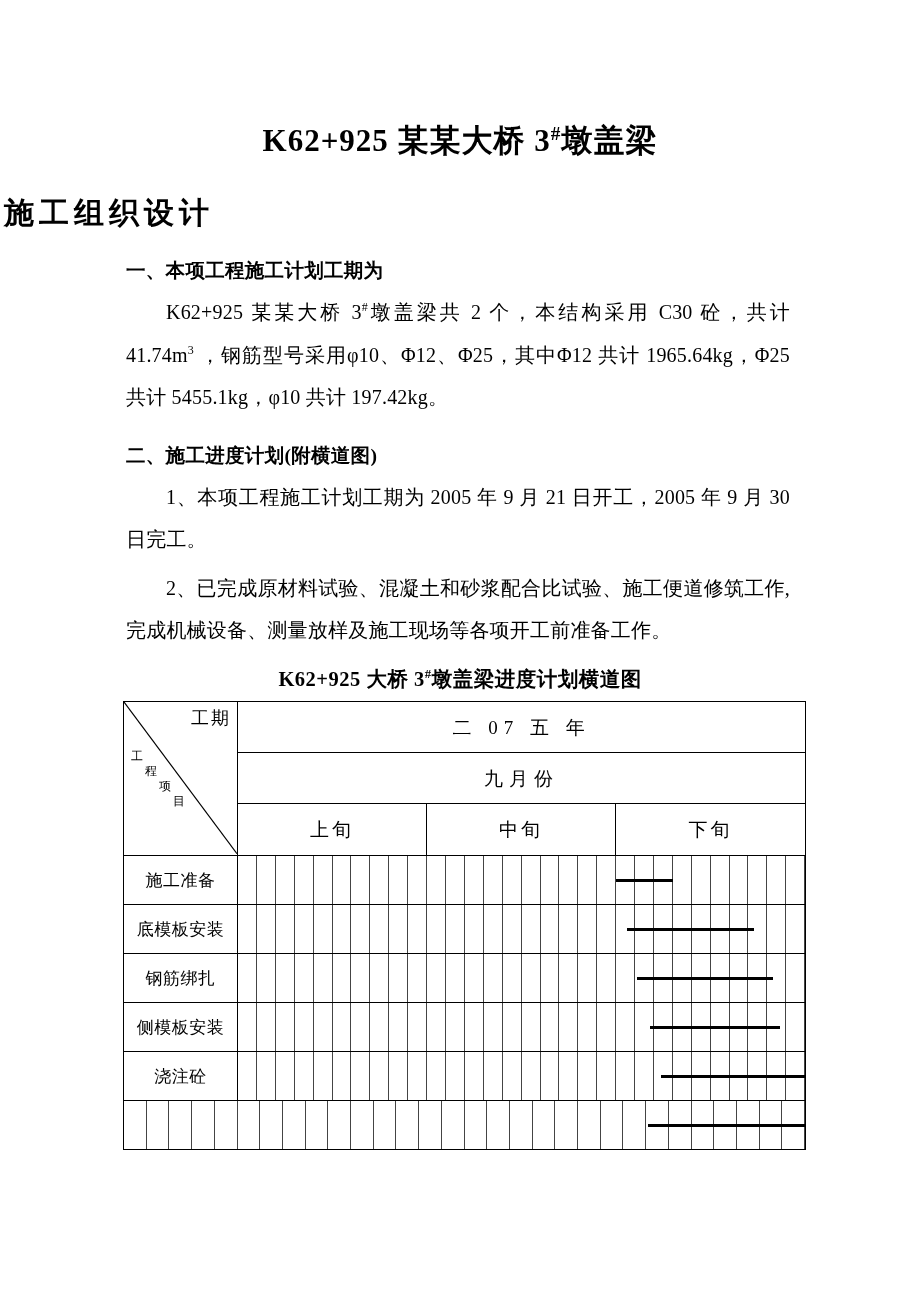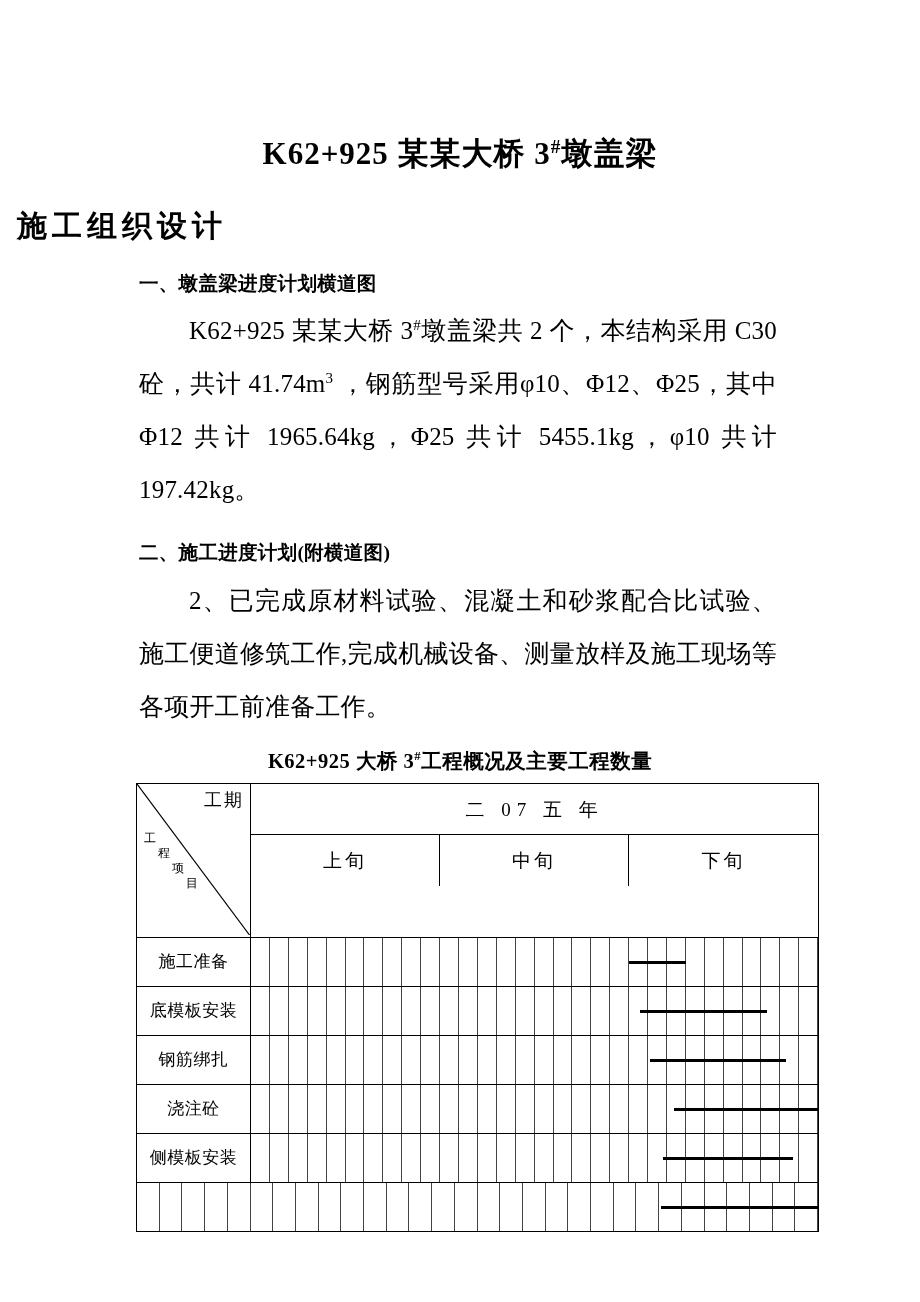--- a/index.html
+++ b/index.html
@@ -4,21 +4,21 @@
 <style>
   html, body { margin:0; padding:0; }
   body {
     width:920px; height:1302px;
     background:#ffffff;
     font-family:"Liberation Serif","DejaVu Serif",serif;
     color:#000000;
     overflow:hidden;
     position:relative;
   }
-  .page { position:absolute; inset:0; padding:17px; }
+  .page { position:absolute; inset:0; padding:4px; }
 
   
   .doc-title {
     text-align:center;
     font-size:31px;
     font-weight:bold;
     letter-spacing:1px;
     margin:0;
     padding-top:118px;
     line-height:1.25;
@@ -38,21 +38,21 @@
   
   .content { padding:0 118px 0 122px; }
   h2.section {
     font-size:19.5px;
     font-weight:bold;
     margin:22px 0 0 0;
     line-height:1.5;
     letter-spacing:0.3px;
   }
   p.para {
-    font-size:25px;
+    font-size:20px;
     line-height:2.12;
     margin:6px 8px 0 0;
     text-align:justify;
     text-justify:inter-ideograph;
     text-indent:2em;
     letter-spacing:0.2px;
   }
   p.para sup { font-size:0.6em; vertical-align:super; }
 
   
@@ -152,52 +152,54 @@
 <div class="page">
 
   <h1 class="doc-title">
     <span>K62+925 某某大桥 3</span><sup>#</sup><span>墩盖梁</span>
   </h1>
 
   <h1 class="doc-subtitle">施工组织设计</h1>
 
   <div class="content">
 
-    <h2 class="section">一、墩盖梁进度计划横道图</h2>
+    <h2 class="section">一、本项工程施工计划工期为</h2>
     <p class="para">
       K62+925 某某大桥 3<sup>#</sup>墩盖梁共 2 个，本结构采用 C30 砼，共计 41.74m<sup>3</sup> ，钢筋型号采用φ10、Φ12、Φ25，其中Φ12 共计 1965.64kg，Φ25 共计 5455.1kg，φ10 共计 197.42kg。
     </p>
 
     <h2 class="section">二、施工进度计划(附横道图)</h2>
+    <p class="para">1、本项工程施工计划工期为 2005 年 9 月 21 日开工，2005 年 9 月 30 日完工。</p>
     <p class="para">2、已完成原材料试验、混凝土和砂浆配合比试验、施工便道修筑工作,完成机械设备、测量放样及施工现场等各项开工前准备工作。</p>
 
   </div>
 
   <div class="chart-title">
-    <span>K62+925 大桥 3</span><sup>#</sup><span>工程概况及主要工程数量</span>
+    <span>K62+925 大桥 3</span><sup>#</sup><span>墩盖梁进度计划横道图</span>
   </div>
 
   <div class="gantt-wrap">
     <div class="gantt">
 
       <div class="g-row">
         <div class="g-corner">
           <svg class="diag" viewBox="0 0 114 153" preserveAspectRatio="none">
             <line x1="0" y1="0" x2="114" y2="153" stroke="#000" stroke-width="1.2"></line>
           </svg>
           <div class="lbl-top">工期</div>
           <div class="lbl-bot">
             <span>工</span>
             <span>程</span>
             <span>项</span>
             <span>目</span>
           </div>
         </div>
         <div class="g-head-right">
           <div class="g-year">二 07 五 年</div>
+          <div class="g-month">九月份</div>
           <div class="g-decades">
             <div class="g-decade" style="width:33.3333%">上旬</div>
             <div class="g-decade" style="width:33.3333%">中旬</div>
             <div class="g-decade" style="width:33.3333%">下旬</div>
           </div>
         </div>
       </div>
 
       <div class="g-body">
           <div class="g-task-row">
@@ -302,20 +304,56 @@
               <div class="g-day"></div>
               <div class="g-day"></div>
               <div class="g-day"></div>
               <div class="g-day"></div>
               <div class="g-day"></div>
               <div class="g-day"></div>
               <div class="g-bar" style="left: 70.3333%; width: 24%; border-top-color: rgb(0, 0, 0);"></div>
             </div>
           </div>
           <div class="g-task-row">
+            <div class="g-task-label">侧模板安装</div>
+            <div class="g-task-cells">
+              <div class="g-day"></div>
+              <div class="g-day"></div>
+              <div class="g-day"></div>
+              <div class="g-day"></div>
+              <div class="g-day"></div>
+              <div class="g-day"></div>
+              <div class="g-day"></div>
+              <div class="g-day"></div>
+              <div class="g-day"></div>
+              <div class="g-day"></div>
+              <div class="g-day"></div>
+              <div class="g-day"></div>
+              <div class="g-day"></div>
+              <div class="g-day"></div>
+              <div class="g-day"></div>
+              <div class="g-day"></div>
+              <div class="g-day"></div>
+              <div class="g-day"></div>
+              <div class="g-day"></div>
+              <div class="g-day"></div>
+              <div class="g-day"></div>
+              <div class="g-day"></div>
+              <div class="g-day"></div>
+              <div class="g-day"></div>
+              <div class="g-day"></div>
+              <div class="g-day"></div>
+              <div class="g-day"></div>
+              <div class="g-day"></div>
+              <div class="g-day"></div>
+              <div class="g-day"></div>
+              <div class="g-bar" style="left: 72.6667%; width: 23%; border-top-color: rgb(0, 0, 0);"></div>
+            </div>
+          </div>
+          <div class="g-task-row">
             <div class="g-task-label">浇注砼</div>
             <div class="g-task-cells">
               <div class="g-day"></div>
               <div class="g-day"></div>
               <div class="g-day"></div>
               <div class="g-day"></div>
               <div class="g-day"></div>
               <div class="g-day"></div>
               <div class="g-day"></div>
               <div class="g-day"></div>
@@ -335,56 +373,20 @@
               <div class="g-day"></div>
               <div class="g-day"></div>
               <div class="g-day"></div>
               <div class="g-day"></div>
               <div class="g-day"></div>
               <div class="g-day"></div>
               <div class="g-day"></div>
               <div class="g-day"></div>
               <div class="g-day"></div>
               <div class="g-bar" style="left: 74.6667%; width: 25.3333%; border-top-color: rgb(0, 0, 0);"></div>
-            </div>
-          </div>
-          <div class="g-task-row">
-            <div class="g-task-label">侧模板安装</div>
-            <div class="g-task-cells">
-              <div class="g-day"></div>
-              <div class="g-day"></div>
-              <div class="g-day"></div>
-              <div class="g-day"></div>
-              <div class="g-day"></div>
-              <div class="g-day"></div>
-              <div class="g-day"></div>
-              <div class="g-day"></div>
-              <div class="g-day"></div>
-              <div class="g-day"></div>
-              <div class="g-day"></div>
-              <div class="g-day"></div>
-              <div class="g-day"></div>
-              <div class="g-day"></div>
-              <div class="g-day"></div>
-              <div class="g-day"></div>
-              <div class="g-day"></div>
-              <div class="g-day"></div>
-              <div class="g-day"></div>
-              <div class="g-day"></div>
-              <div class="g-day"></div>
-              <div class="g-day"></div>
-              <div class="g-day"></div>
-              <div class="g-day"></div>
-              <div class="g-day"></div>
-              <div class="g-day"></div>
-              <div class="g-day"></div>
-              <div class="g-day"></div>
-              <div class="g-day"></div>
-              <div class="g-day"></div>
-              <div class="g-bar" style="left: 72.6667%; width: 23%; border-top-color: rgb(0, 0, 0);"></div>
             </div>
           </div>
           <div class="g-task-row">
             <div class="g-task-cells">
               <div class="g-day"></div>
               <div class="g-day"></div>
               <div class="g-day"></div>
               <div class="g-day"></div>
               <div class="g-day"></div>
               <div class="g-day"></div>

